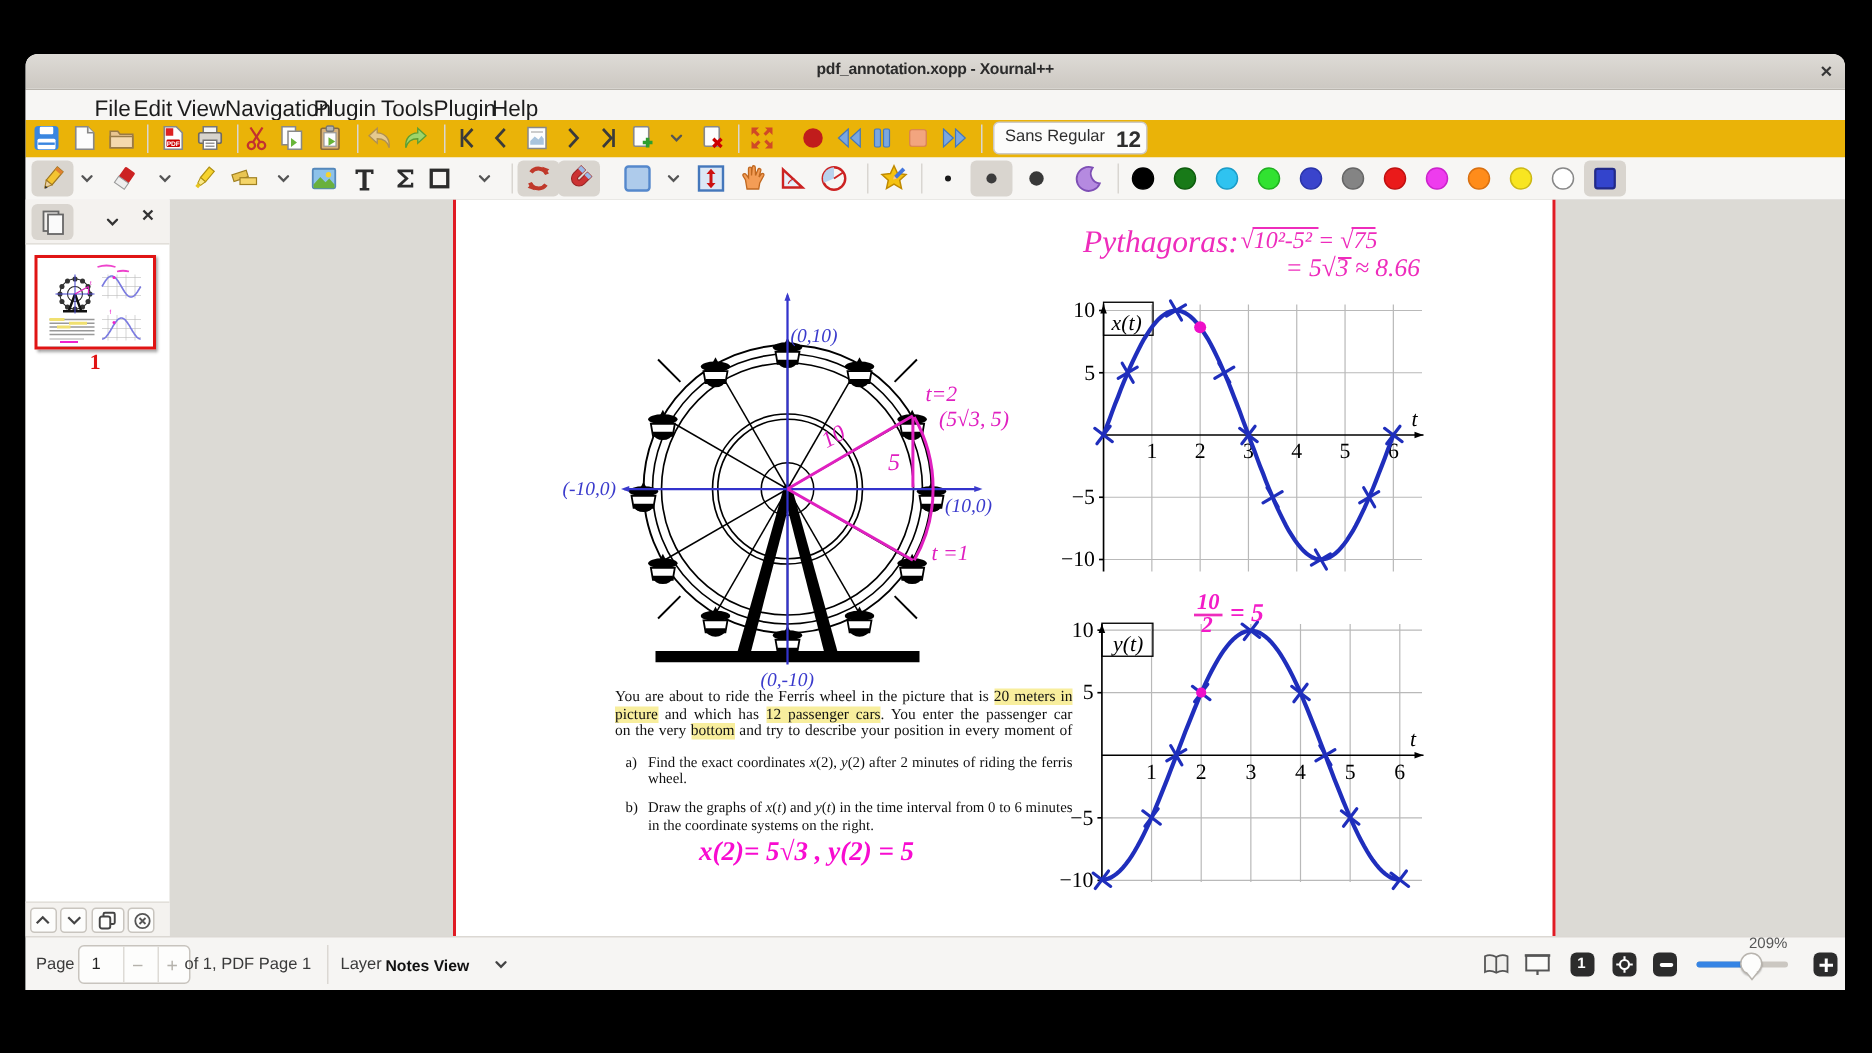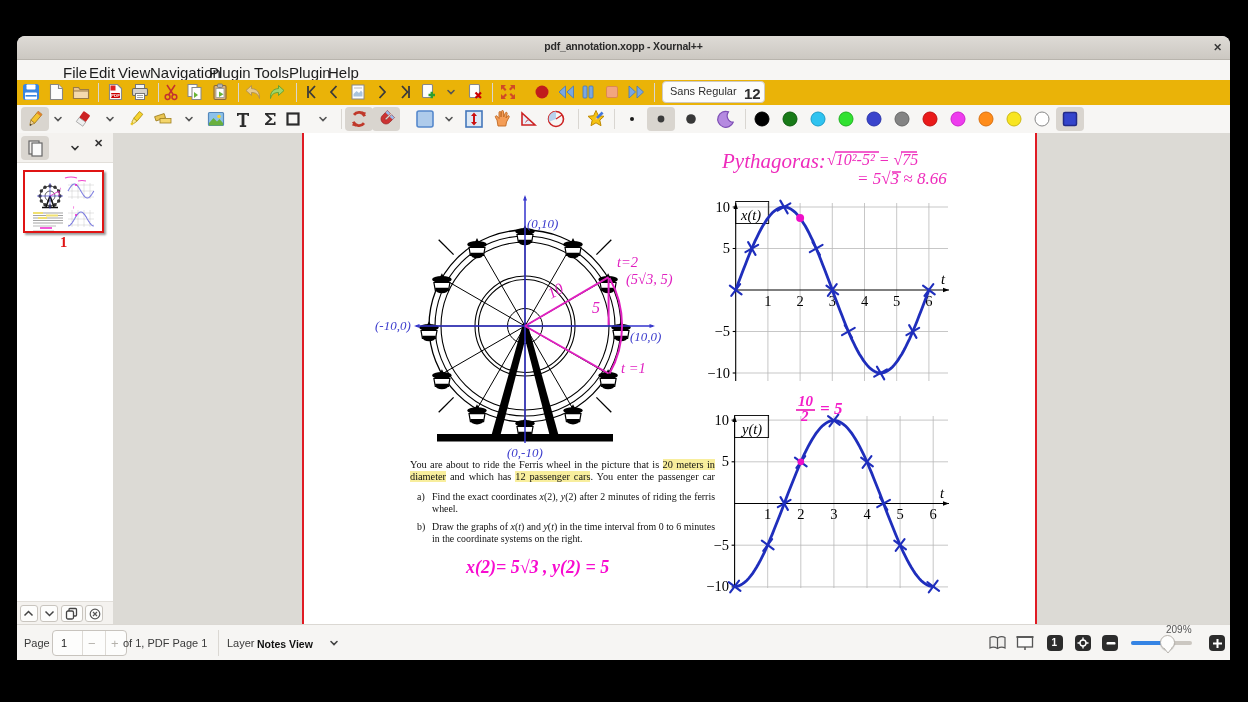--- a/index.html
+++ b/index.html
@@ -618,21 +618,22 @@
               <text x="497" y="288" font-size="15">2</text>
               <path d="M492 277 h19" stroke="#ee2cbc" stroke-width="1.8"></path>
               <text x="516" y="281" font-size="17">= 5</text>
             </g>
 <g font-family="Liberation Serif, serif" font-style="italic" font-weight="bold" fill="#f80cd0">
               <text x="162" y="440" font-size="18">x(2)= 5√3 , y(2) = 5</text>
             </g>
           </svg>
         <div id="ptext">
             <div class="j">You are about to ride the Ferris wheel in the picture that is <span class="hl">20 meters in</span></div>
-<div class="j"><span class="hl">diameter</span> and which has <span class="hl">12 passenger cars</span>. You enter the passenger car</div>
+<div class="j"><span class="hl">picture</span> and which has <span class="hl">12 passenger cars</span>. You enter the passenger car</div>
+<div class="j">on the very <span class="hl">bottom</span> and try to describe your position in every moment of</div>
 <div style="height:9px"></div>
 <div class="ab" style="position:relative;padding-left:22px">
               <span style="position:absolute;left:7px">a)</span>
               <div class="j">Find the exact coordinates <i>x</i>(2), <i>y</i>(2) after 2 minutes of riding the ferris</div>
               <div>wheel.</div>
             </div>
 <div style="height:7px"></div>
 <div class="ab" style="position:relative;padding-left:22px">
               <span style="position:absolute;left:7px">b)</span>
               <div class="j">Draw the graphs of <i>x</i>(<i>t</i>) and <i>y</i>(<i>t</i>) in the time interval from 0 to 6 minutes</div>

